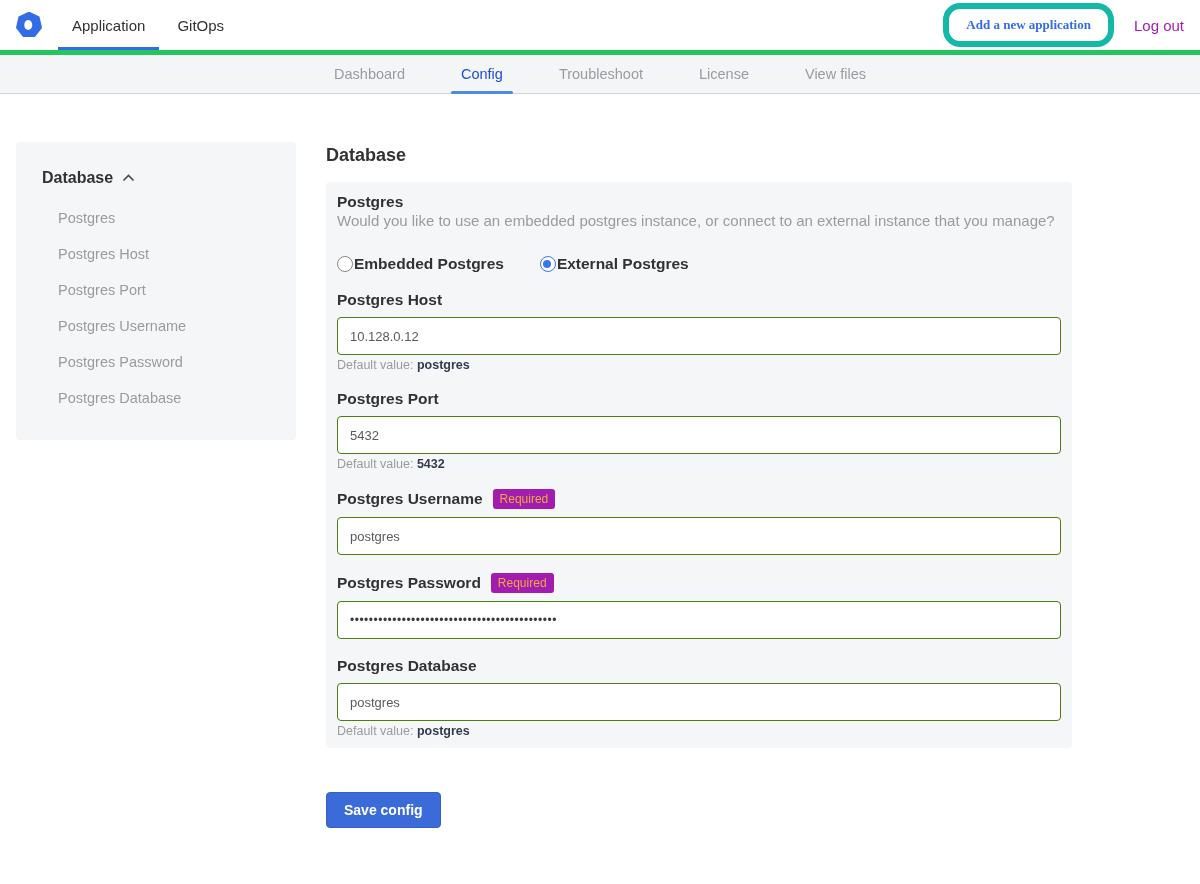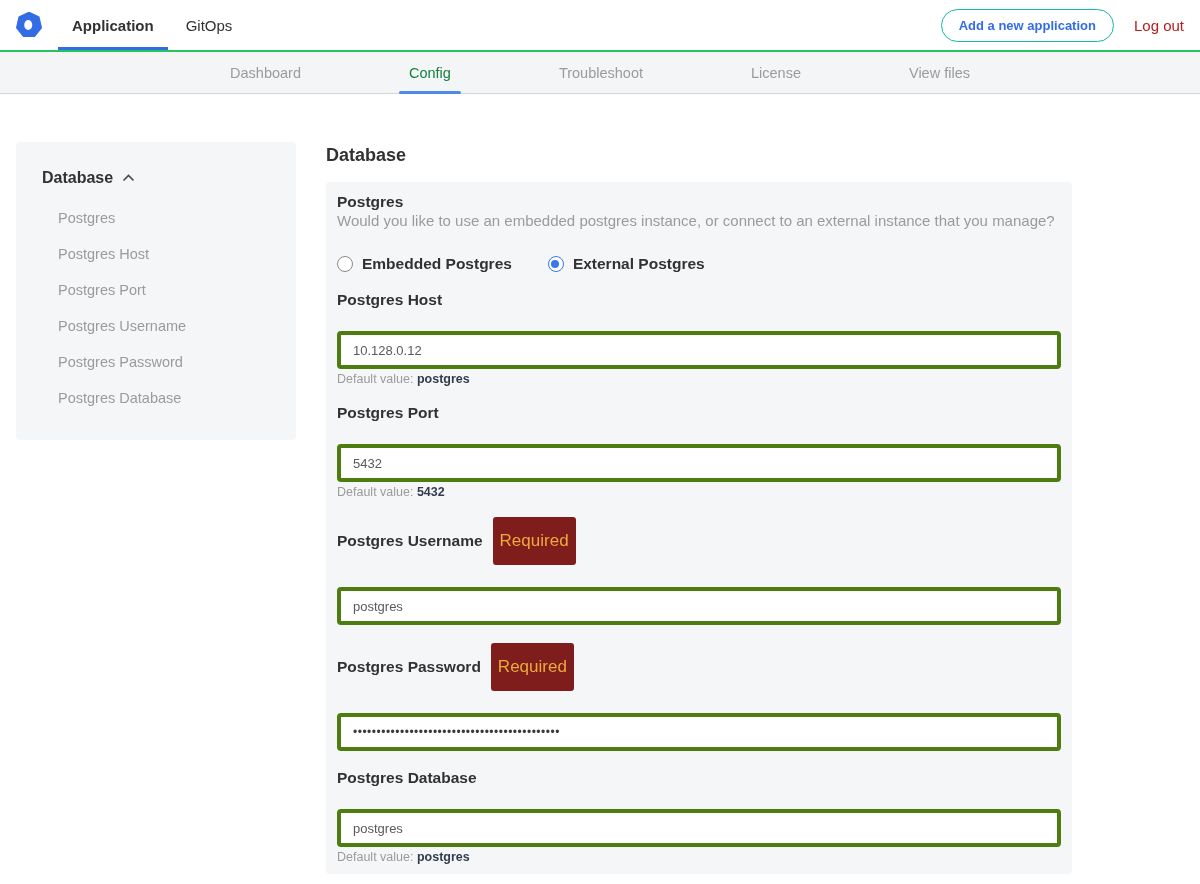--- a/index.html
+++ b/index.html
@@ -10,44 +10,44 @@
     color:#323232;
   }
 
   
   .topnav { height:50px; background:#fff; display:flex; align-items:stretch; }
   .logo-wrap { width:58px; display:flex; align-items:center; justify-content:center; }
   .top-tab {
     display:flex; align-items:center; padding:0 14px; margin-right:4px;
     font-size:15px; color:#323232; cursor:pointer; position:relative;
   }
-  .top-tab.active { font-weight:700;align-items:center; }
+  .top-tab.active { font-weight:400;align-items:center; }
   .top-tab.active::after {
     content:""; position:absolute; left:0; right:0; bottom:0; height:3px; background:#326de6;
   }
   .topnav-spacer { flex:1; }
   .add-app-btn {
     align-self:center; margin-right:20px;
-    border:1px solid #14b8a6; background:#fff; color:#326de6;
+    border:6px solid #14b8a6; background:#fff; color:#326de6;
     font-size:13px; font-weight:bold; padding:8px 17px; border-radius:17px; cursor:pointer;
-    font-family:Liberation Sans, sans-serif;
-  }
-  .logout { align-self:center; margin-right:16px; font-size:15px; color:#b91c1c; cursor:pointer; }
+    font-family:Liberation Serif, serif;
+  }
+  .logout { align-self:center; margin-right:16px; font-size:15px; color:#a21caf; cursor:pointer; }
 
   
   .subnav {
     height:44px; background:#f4f5f6;
-    border-top:2px solid #22c55e; border-bottom:1px solid #d5d5d5;
-    display:flex; justify-content:center; align-items:stretch; gap:88px;
+    border-top:5px solid #22c55e; border-bottom:1px solid #d5d5d5;
+    display:flex; justify-content:center; align-items:stretch; gap:36px;
   }
   .sub-tab {
     display:flex; align-items:center; font-size:14.5px; color:#9b9b9b;
     cursor:pointer; position:relative; padding:0 10px;
   }
-  .sub-tab.active { color:#15803d; }
+  .sub-tab.active { color:#1d4ed8; }
   .sub-tab.active::after {
     content:""; position:absolute; left:0; right:0; bottom:-1px; height:3px; background:#4c8ce6; border-radius:2px;
   }
 
   
   .content { display:flex; align-items:flex-start; padding:48px 0 0 16px; }
 
   .sidebar {
     width:280px; background:#f5f6f8; border-radius:4px;
     padding:27px 16px 24px 26px;
@@ -63,42 +63,42 @@
 
   .main { margin-left:30px; width:746px; }
   .page-title { font-size:18px; font-weight:bold; color:#323232; margin:3px 0 16px; }
 
   .panel { background:#f5f6f8; border-radius:4px; padding:11px 11px 10px; }
 
   .group-label { font-size:15.5px; font-weight:600; color:#323232; }
   .group-help { font-size:15px; color:#9b9b9b; line-height:1.35; }
 
   .radio-row { display:flex; align-items:center; margin-top:24px; gap:36px; }
-  .radio-opt { display:flex; align-items:center; gap:9px; cursor:pointer; }
+  .radio-opt { display:flex; align-items:center; gap:1px; cursor:pointer; }
   .radio-label { font-size:15.5px; font-weight:600; color:#323232; }
   .radio-circle {
     width:16px; height:16px; border-radius:50%;
     border:1.5px solid #8a8a8a; background:#fff; position:relative; flex:0 0 auto;
   }
   .radio-circle.checked { border-color:#3b78e7; }
   .radio-circle.checked::after {
     content:""; position:absolute; left:2.5px; top:2.5px; width:8px; height:8px;
     border-radius:50%; background:#3b78e7;
   }
 
   .field { margin-top:18px; }
   .field-label-row { display:flex; align-items:center; gap:10px; }
   .field-label { font-size:15.5px; font-weight:600; color:#323232; }
   .required-badge {
-    font-size:17px; color:#ecaa3d; background:#7f1d1d;
-    padding:14px 7px; border-radius:3px;
+    font-size:12px; color:#ecaa3d; background:#a21caf;
+    padding:3px 7px; border-radius:3px;
   }
   .field input {
-    display:block; width:724px; height:38px; margin-top:22px;
-    border:4px solid #4d7c0f; border-radius:4px; background:#fff;
+    display:block; width:724px; height:38px; margin-top:8px;
+    border:1px solid #4d7c0f; border-radius:4px; background:#fff;
     padding:0 12px; font-size:13px; color:#5a5a5a;
     font-family:inherit; outline:none;
   }
   .field input.masked { letter-spacing:0.5px; font-size:12px; color:#3a3a3a; }
   .default-line { margin-top:3px; font-size:12.5px; color:#9b9b9b; }
   .default-line b { color:#323b4f; font-weight:bold; }
 
   .save-btn {
     margin:44px 0 16px; background:#3b6bd8; color:#fff; border:1px solid #3460c7;
     font-size:14px; font-weight:bold; padding:9px 17px; border-radius:4px; cursor:pointer;

